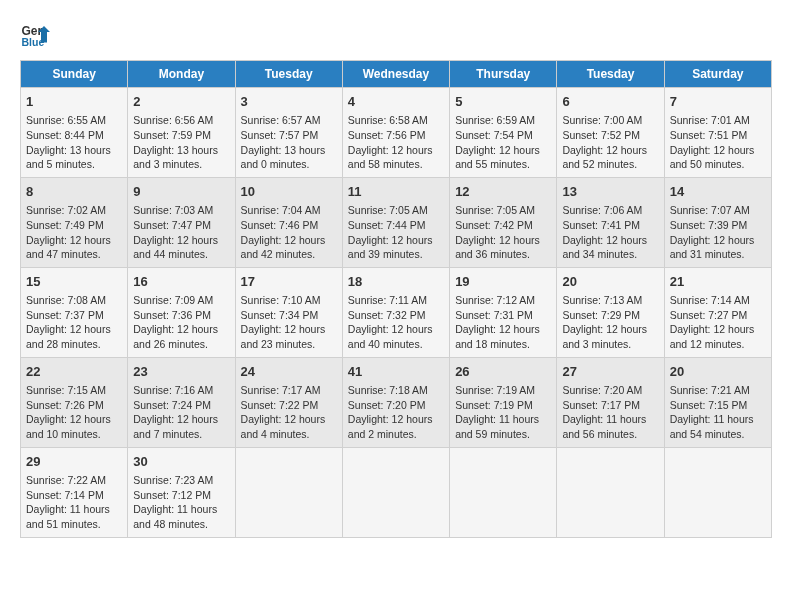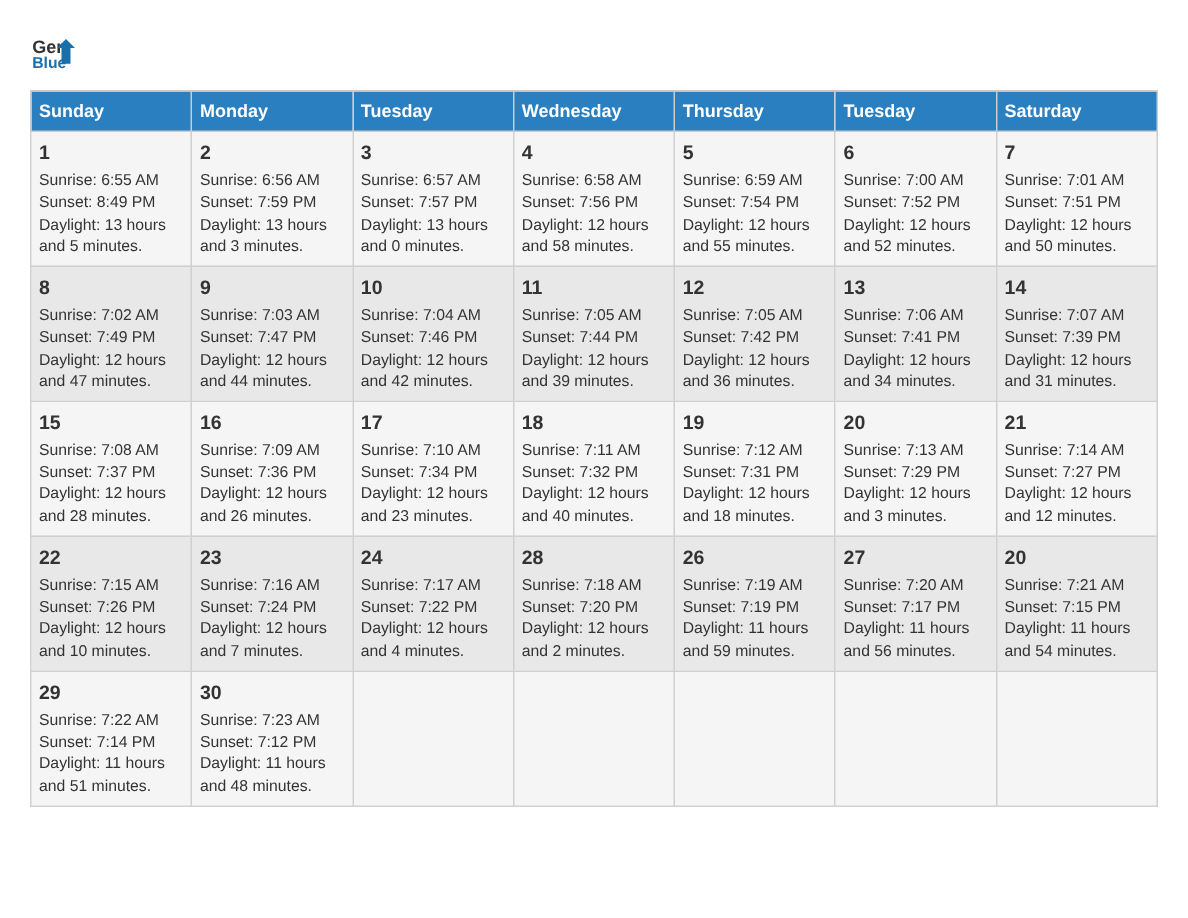--- a/index.html
+++ b/index.html
@@ -38,21 +38,21 @@
       color: #555;
     }
     table {
       width: 100%;
       border-collapse: collapse;
       font-size: 10.5px;
     }
     thead tr th {
       background-color: #2a7fc1;
       color: #fff;
-      text-align: left;
+      text-align: center;
       padding: 6px 5px;
       font-size: 12px;
       font-weight: bold;
       border: 1px solid #ccc;
     }
     tbody tr td {
       border: 1px solid #d0d0d0;
       vertical-align: top;
       padding: 5px 5px;
       width: 14.28%;
@@ -106,21 +106,21 @@
         <th>Thursday</th>
         <th>Tuesday</th>
         <th>Saturday</th>
       </tr>
   </thead>
   <tbody id="calendar-body">
   <tr>
         <td>
           <span class="day-num">1</span>
           <div>Sunrise: 6:55 AM</div>
-          <div>Sunset: 8:49 PM</div>
+          <div>Sunset: 8:44 PM</div>
           <div>Daylight: 13 hours</div>
           <div>and 5 minutes.</div>
         </td>
         <td>
           <span class="day-num">2</span>
           <div>Sunrise: 6:56 AM</div>
           <div>Sunset: 7:59 PM</div>
           <div>Daylight: 13 hours</div>
           <div>and 3 minutes.</div>
         </td>
@@ -278,21 +278,21 @@
           <div>and 7 minutes.</div>
         </td>
         <td>
           <span class="day-num">24</span>
           <div>Sunrise: 7:17 AM</div>
           <div>Sunset: 7:22 PM</div>
           <div>Daylight: 12 hours</div>
           <div>and 4 minutes.</div>
         </td>
         <td>
-          <span class="day-num">28</span>
+          <span class="day-num">41</span>
           <div>Sunrise: 7:18 AM</div>
           <div>Sunset: 7:20 PM</div>
           <div>Daylight: 12 hours</div>
           <div>and 2 minutes.</div>
         </td>
         <td>
           <span class="day-num">26</span>
           <div>Sunrise: 7:19 AM</div>
           <div>Sunset: 7:19 PM</div>
           <div>Daylight: 11 hours</div>

